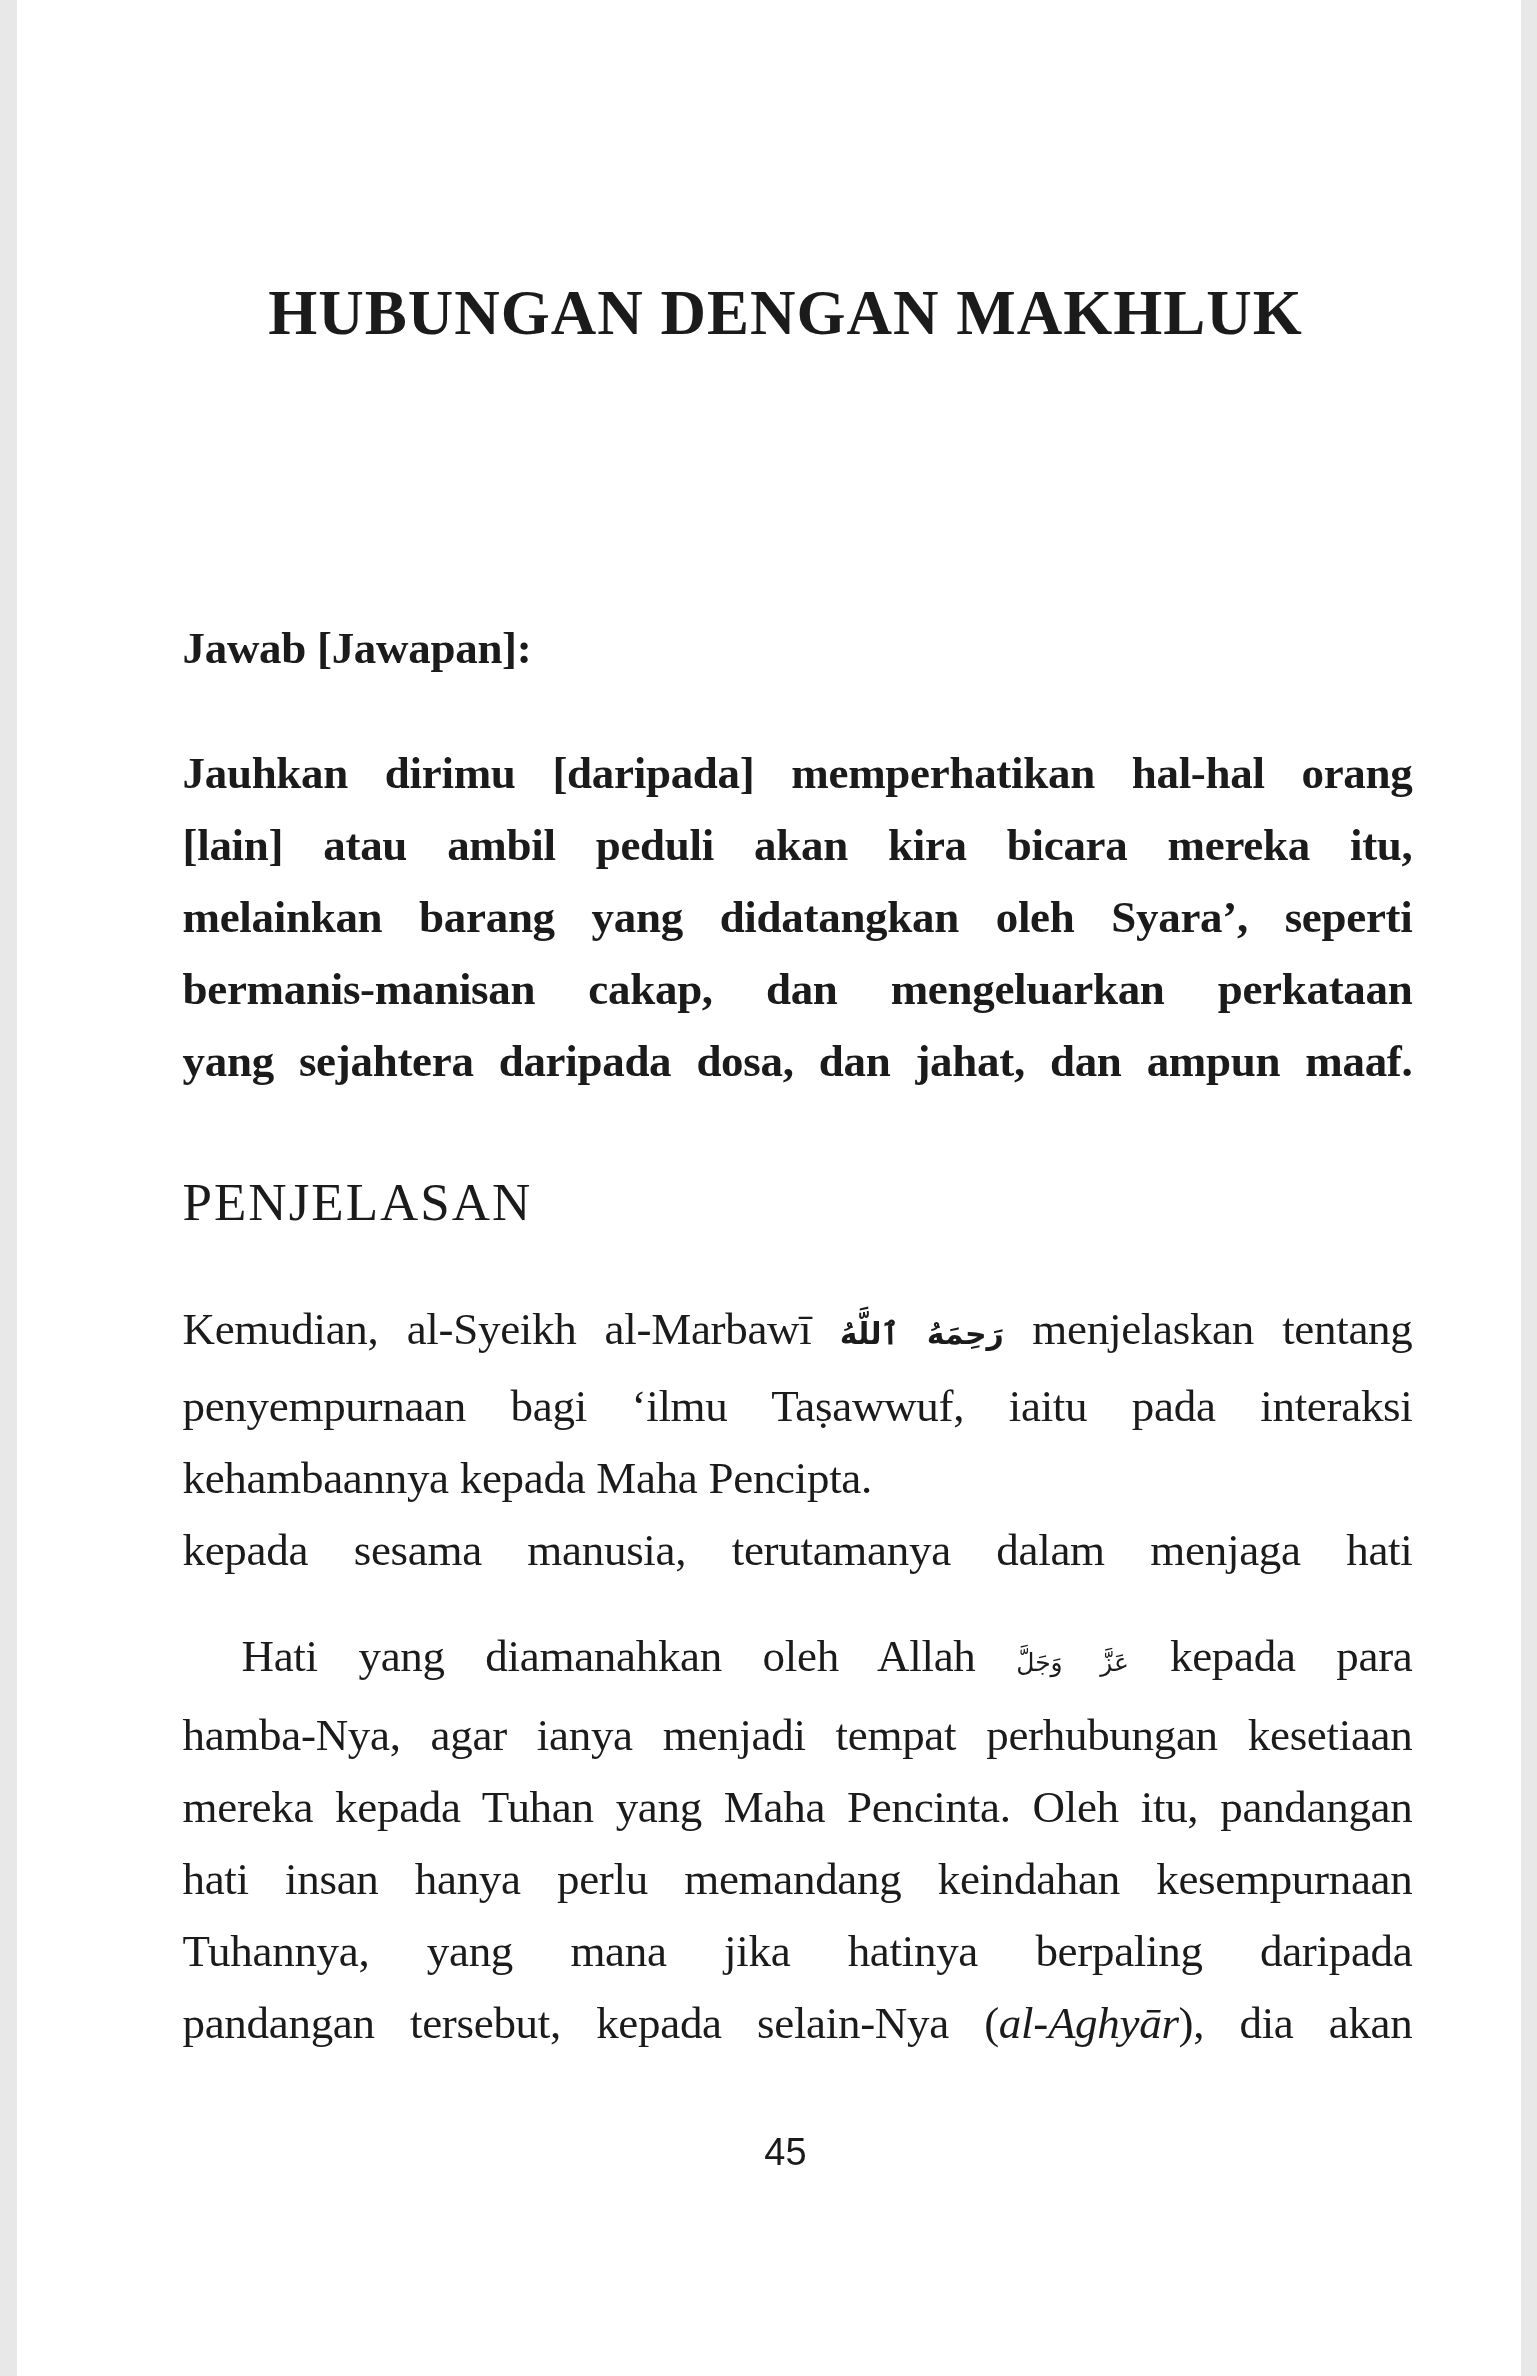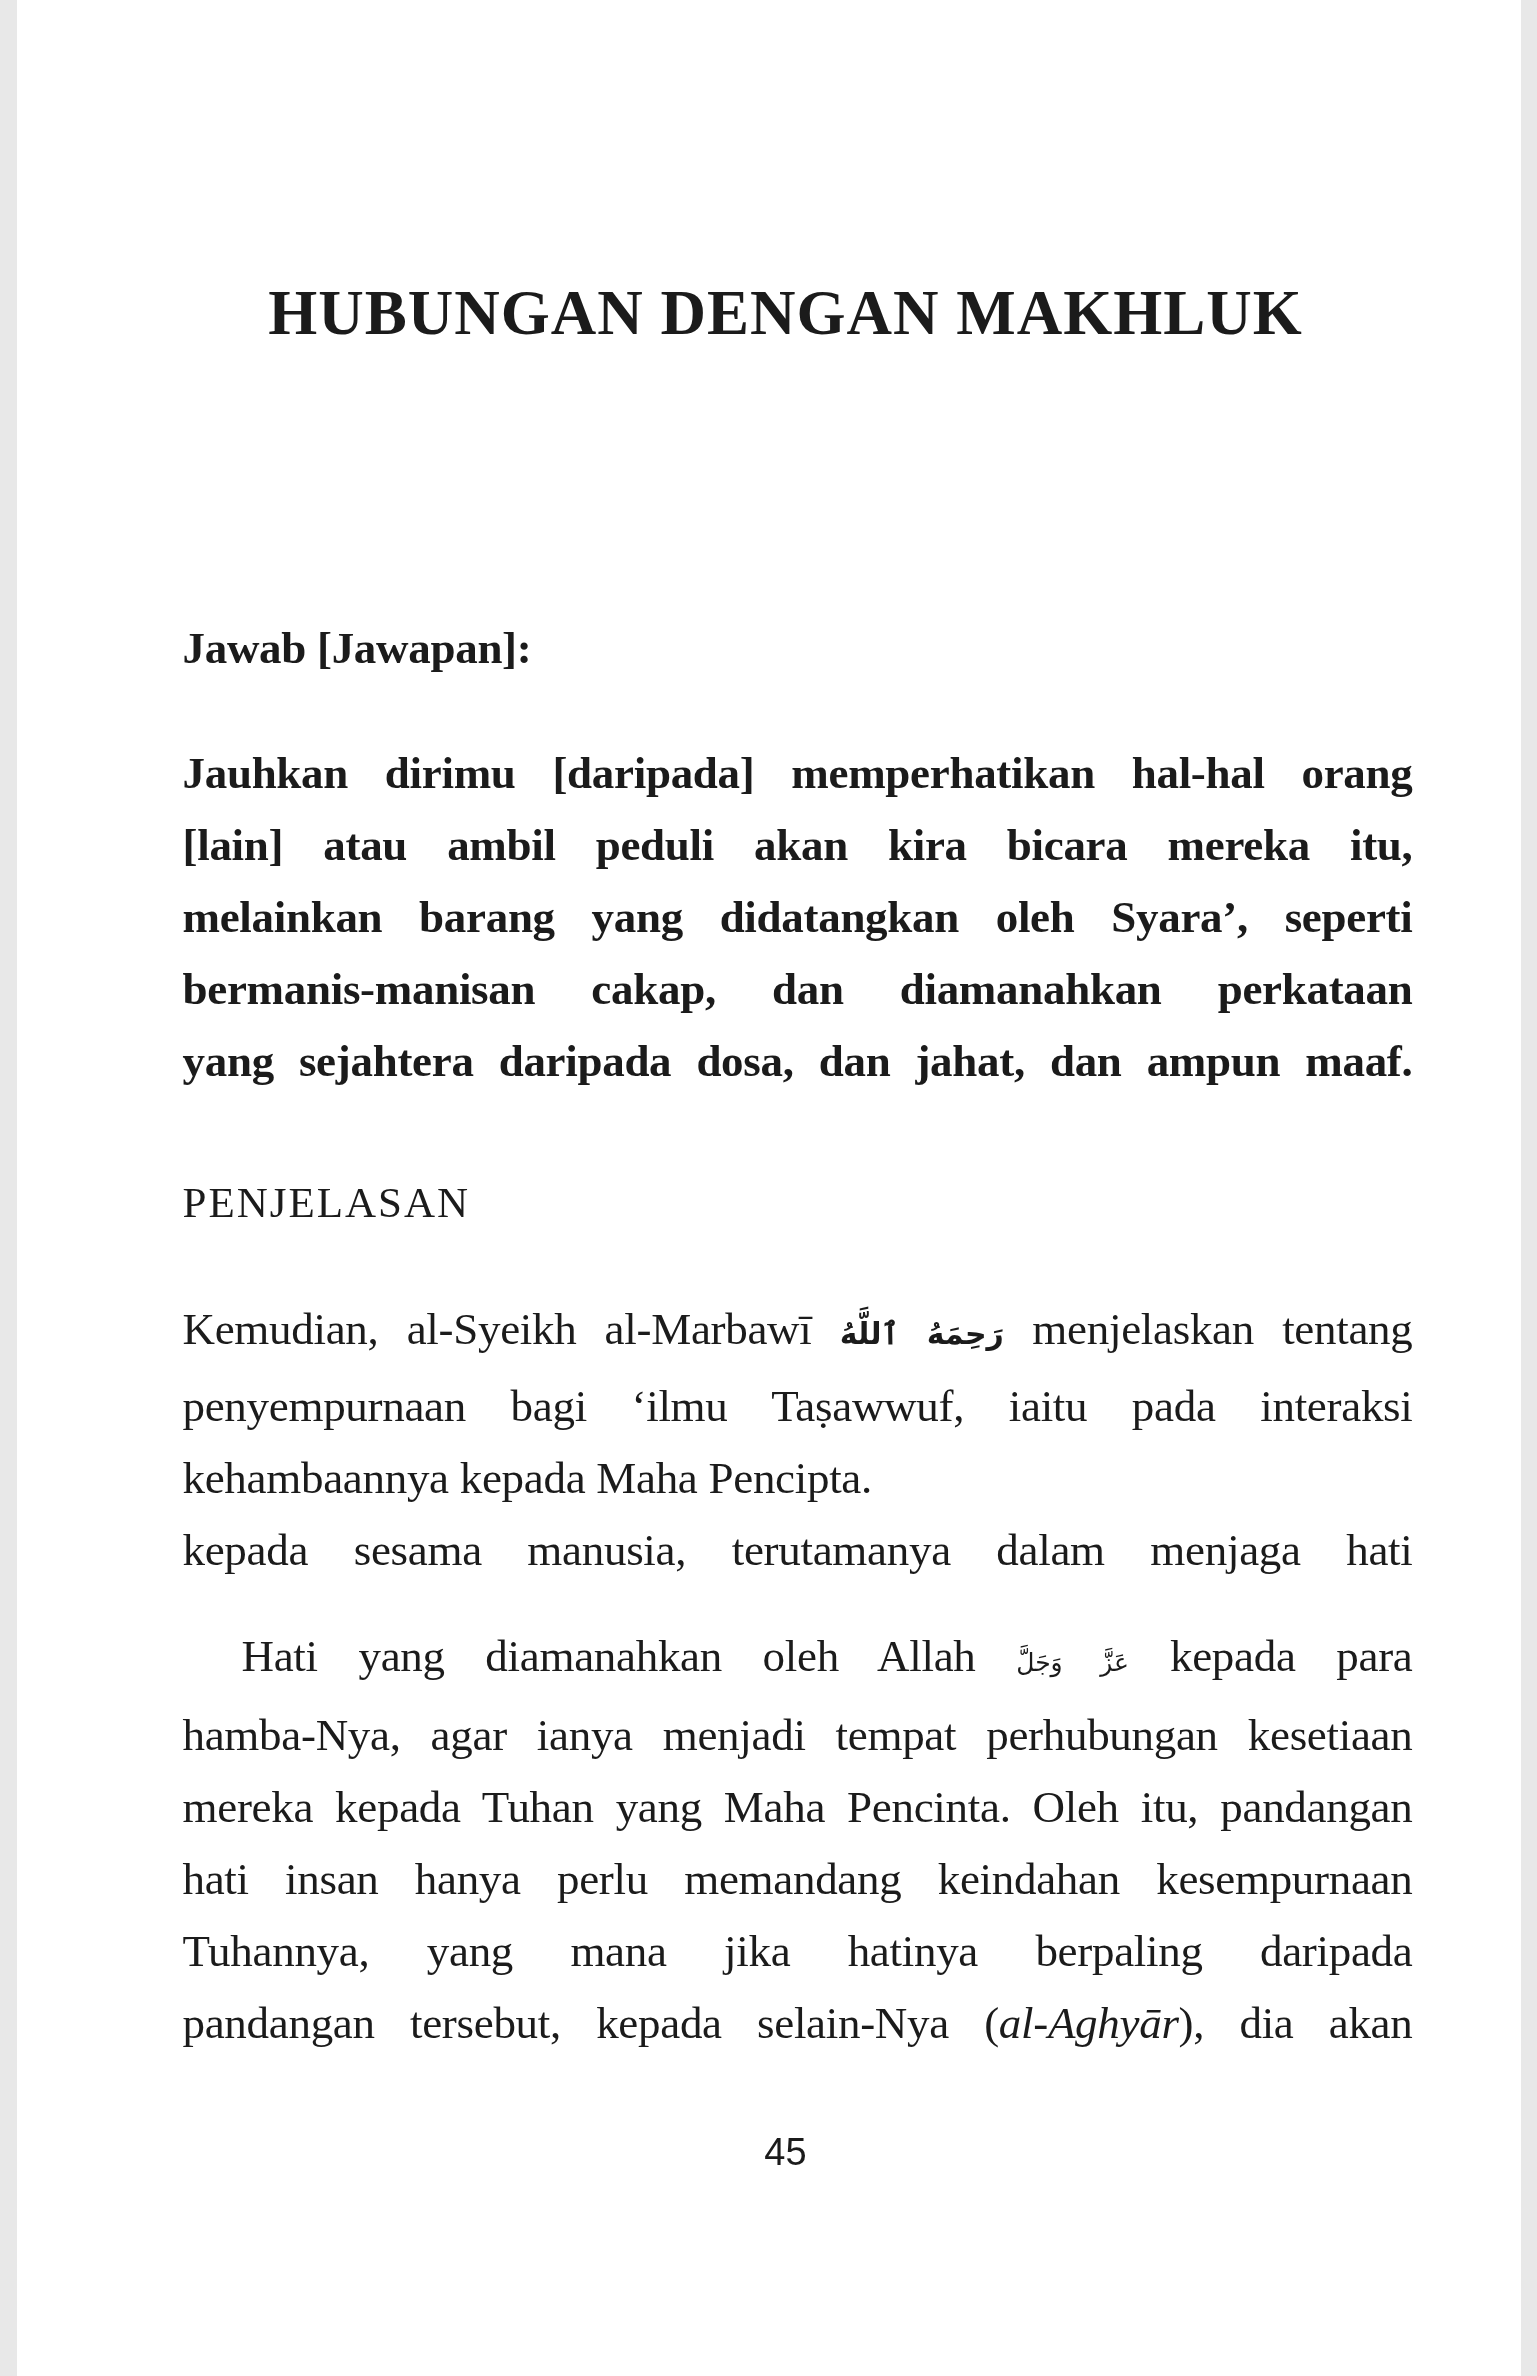--- a/index.html
+++ b/index.html
@@ -48,21 +48,21 @@
   .bline { font-weight: bold; }
   .just {
     text-align: justify;
     text-align-last: justify;
   }
   .left-align {
     text-align: left;
     text-align-last: left;
   }
   .section-heading {
-    font-size: 43px;
+    font-size: 53px;
     letter-spacing: 2px;
     line-height: 59px;
   }
   .arabic {
     font-family: "DejaVu Sans", sans-serif;
     font-size: 30px;
     white-space: nowrap;
     font-weight: bold;
   }
   .arabic-small {
@@ -92,21 +92,21 @@
 
   <div class="page-title">HUBUNGAN DENGAN MAKHLUK</div>
 
 
   <div class="abs qline left-align" style="top: 612px;">Jawab [Jawapan]:</div>
 
   <div class="abs" style="top: 737px;">
     <div class="bline just">Jauhkan dirimu [daripada] memperhatikan hal-hal orang</div>
     <div class="bline just">[lain] atau ambil peduli akan kira bicara mereka itu,</div>
     <div class="bline just">melainkan barang yang didatangkan oleh Syara’, seperti</div>
-    <div class="bline just">bermanis-manisan cakap, dan diamanahkan perkataan</div>
+    <div class="bline just">bermanis-manisan cakap, dan mengeluarkan perkataan</div>
     <div class="bline just">yang sejahtera daripada dosa, dan jahat, dan ampun maaf.</div>
   </div>
 
   <div class="abs section-heading" style="top: 1173px;">PENJELASAN</div>
 
   <div class="abs" style="top: 1293px;">
     <div class="pline just"><span>Kemudian, al-Syeikh al-Marbawī</span>
       <span class="arabic">رَحِمَهُ ٱللَّهُ</span>
       <span>menjelaskan tentang</span></div>
     <div class="pline just">penyempurnaan bagi ‘ilmu Taṣawwuf, iaitu pada interaksi</div>

